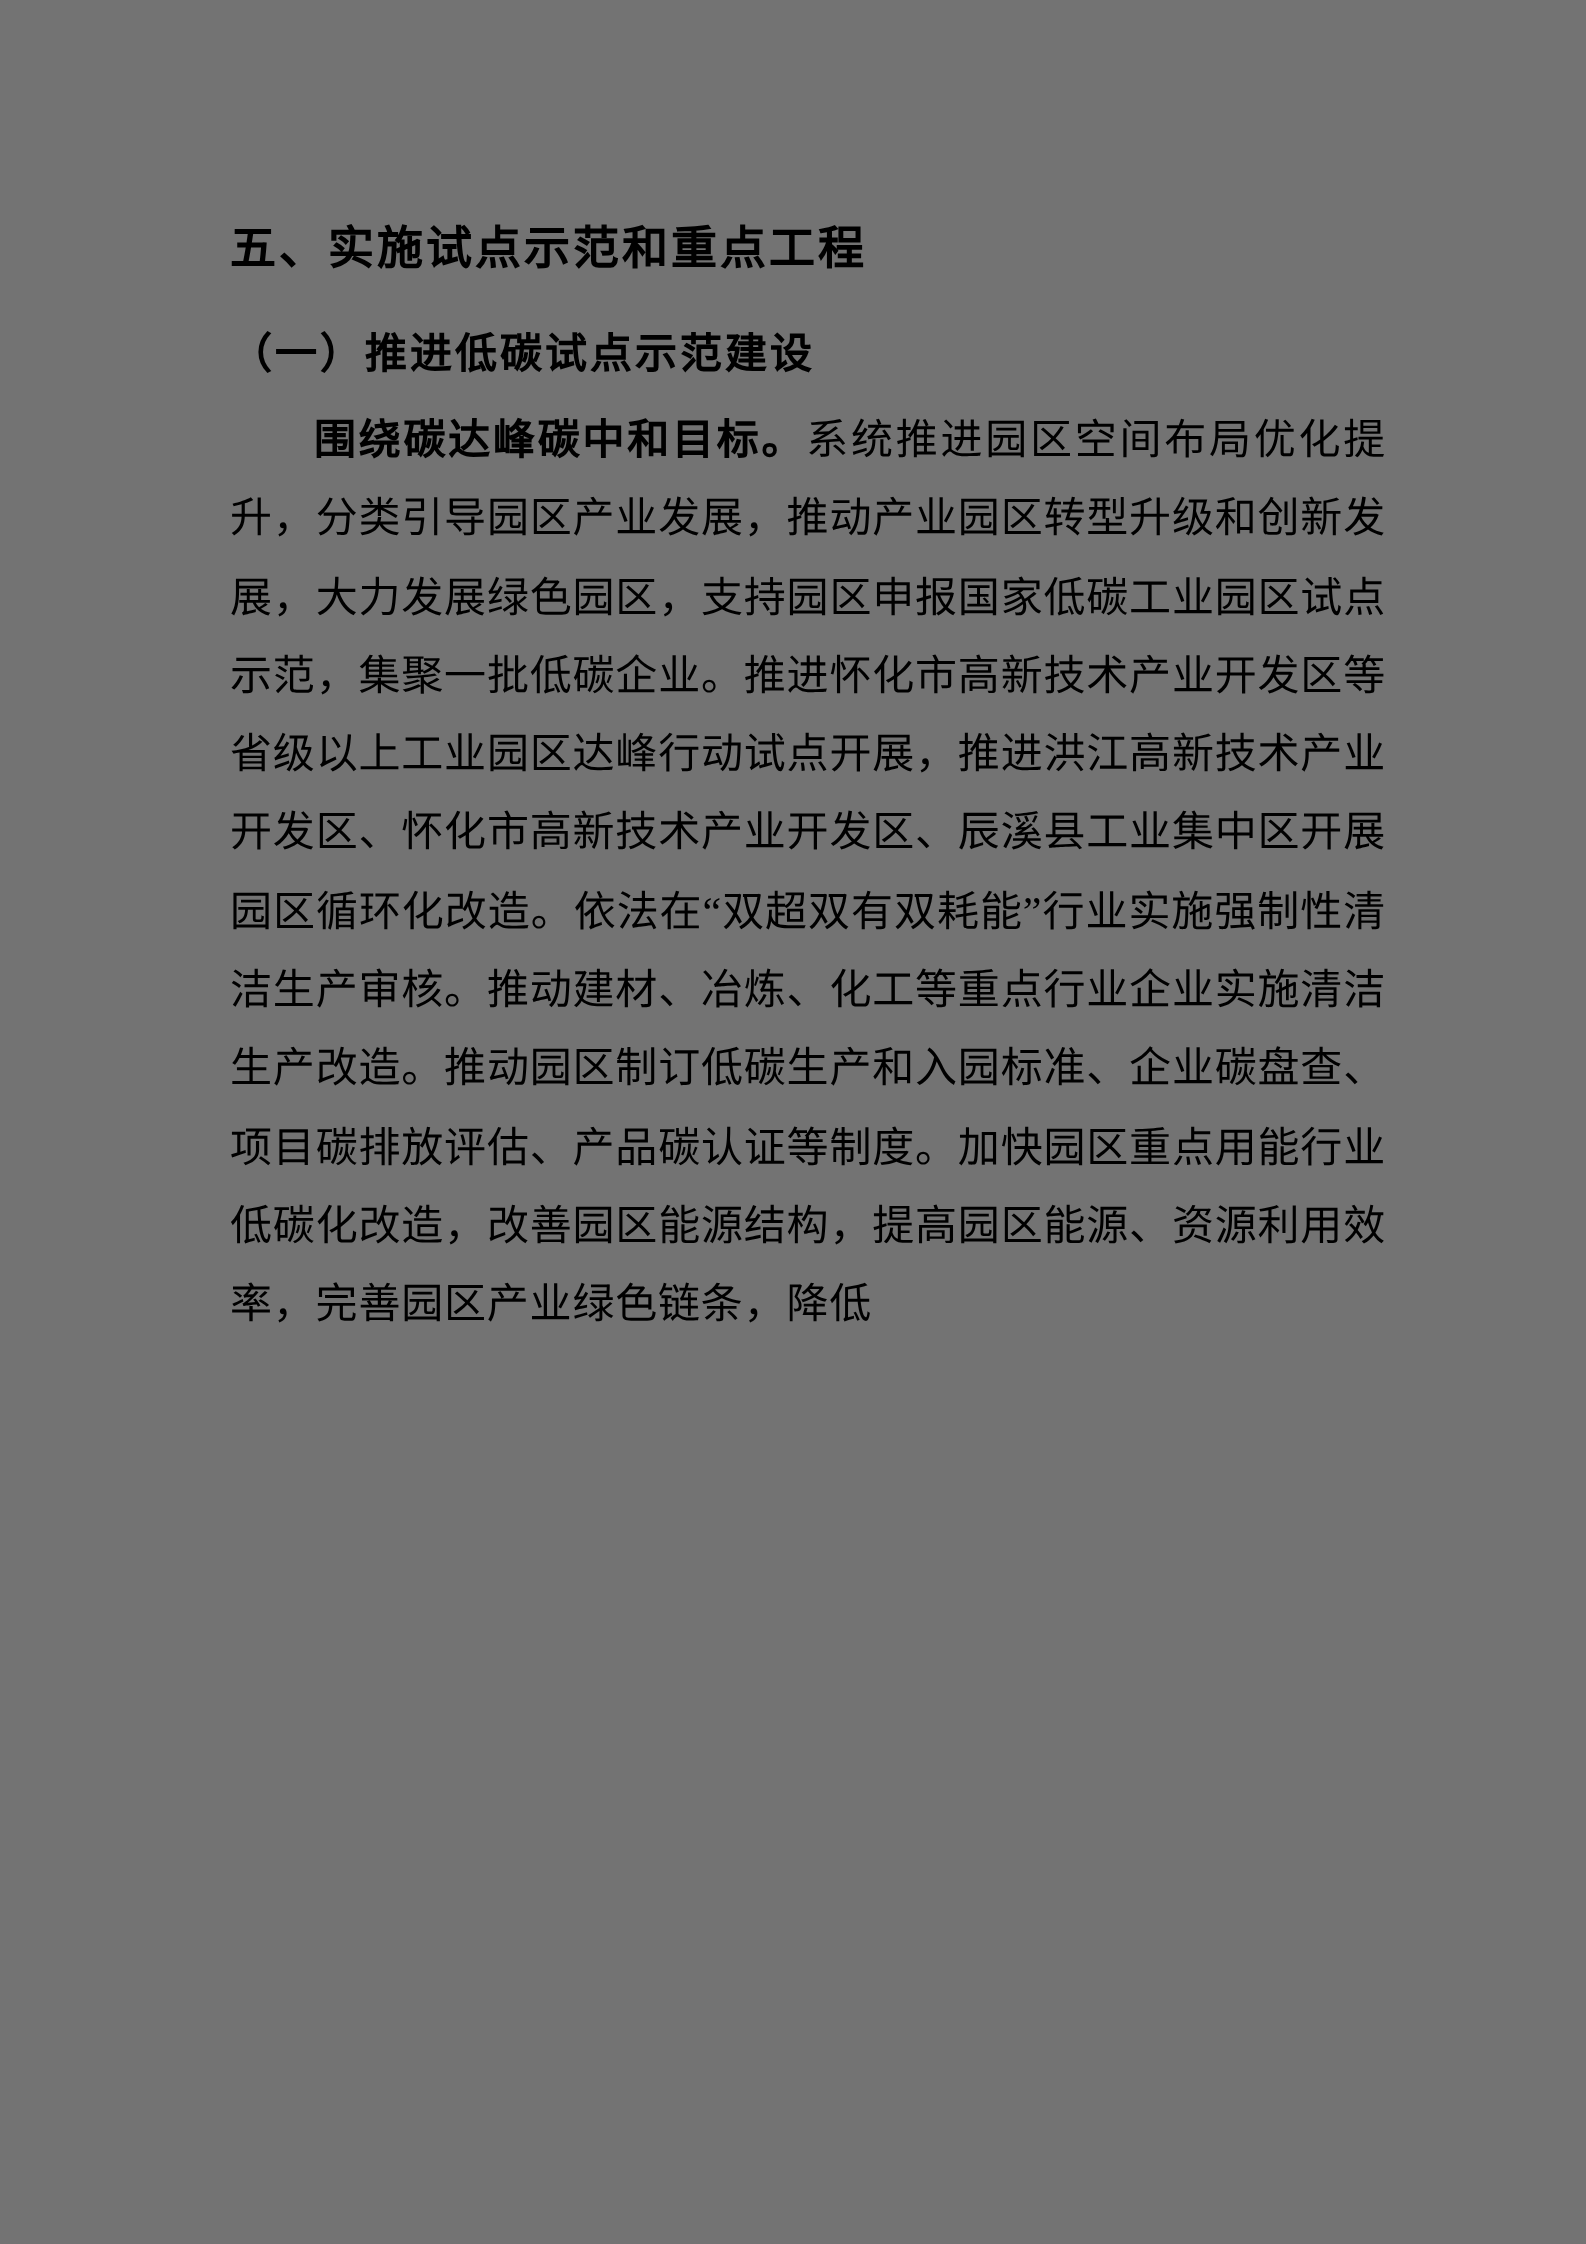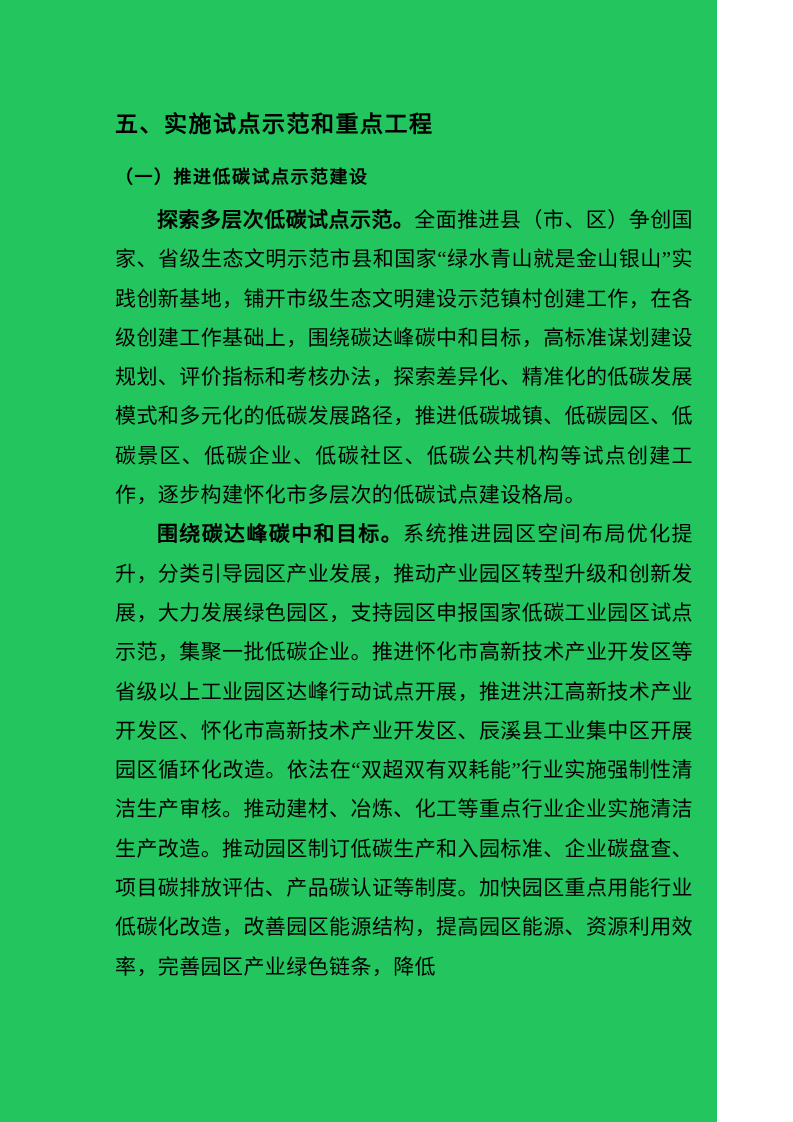--- a/index.html
+++ b/index.html
@@ -7,23 +7,23 @@
     padding: 0;
   }
   body {
     width: 793px;
     height: 1122px;
     background: #ffffff;
     overflow: hidden;
   }
   .page {
     position: relative;
-    width: 717px;
+    width: 793px;
     height: 1122px;
-    background: #22c55e;
+    background: #737373;
     color: #000000;
     font-family: "Liberation Serif", "DejaVu Serif", serif;
   }
   .content {
     position: absolute;
     left: 115px;
     top: 108px;
     width: 578px;
   }
   .h1 {
@@ -31,21 +31,21 @@
     font-family: "Liberation Sans", "DejaVu Sans", sans-serif;
     font-size: 23px;
     font-weight: 700;
     line-height: 32px;
     letter-spacing: 1.5px;
     color: #000000;
   }
   .h2 {
     margin: 23px 0 0 0;
     font-family: "Liberation Serif", "DejaVu Serif", serif;
-    font-size: 18px;
+    font-size: 21px;
     font-weight: 700;
     line-height: 29px;
     letter-spacing: 1.5px;
     color: #000000;
   }
   .para {
     margin: 0;
     padding: 0;
     font-size: 21px;
     line-height: 39.3px;
@@ -72,16 +72,15 @@
     color: #000000;
   }
 </style>
 </head>
 <body>
 
 <div class="page">
   <div class="content">
     <h1 class="h1">五、实施试点示范和重点工程</h1>
     <h2 class="h2">（一）推进低碳试点示范建设</h2>
-    <p class="para"><span class="lead">探索多层次低碳试点示范。</span><span>全面推进县（市、区）争创国家、省级生态文明示范市县和国家“绿水青山就是金山银山”实践创新基地，铺开市级生态文明建设示范镇村创建工作，在各级创建工作基础上，围绕碳达峰碳中和目标，高标准谋划建设规划、评价指标和考核办法，探索差异化、精准化的低碳发展模式和多元化的低碳发展路径，推进低碳城镇、低碳园区、低碳景区、低碳企业、低碳社区、低碳公共机构等试点创建工作，逐步构建怀化市多层次的低碳试点建设格局。</span></p>
     <p class="para"><span class="lead">围绕碳达峰碳中和目标。</span><span>系统推进园区空间布局优化提升，分类引导园区产业发展，推动产业园区转型升级和创新发展，大力发展绿色园区，支持园区申报国家低碳工业园区试点示范，集聚一批低碳企业。推进怀化市高新技术产业开发区等省级以上工业园区达峰行动试点开展，推进洪江高新技术产业开发区、怀化市高新技术产业开发区、辰溪县工业集中区开展园区循环化改造。依法在“双超双有双耗能”行业实施强制性清洁生产审核。推动建材、冶炼、化工等重点行业企业实施清洁生产改造。推动园区制订低碳生产和入园标准、企业碳盘查、项目碳排放评估、产品碳认证等制度。加快园区重点用能行业低碳化改造，改善园区能源结构，提高园区能源、资源利用效率，完善园区产业绿色链条，降低</span></p>
   </div>
 </div>
 
 </body></html>

